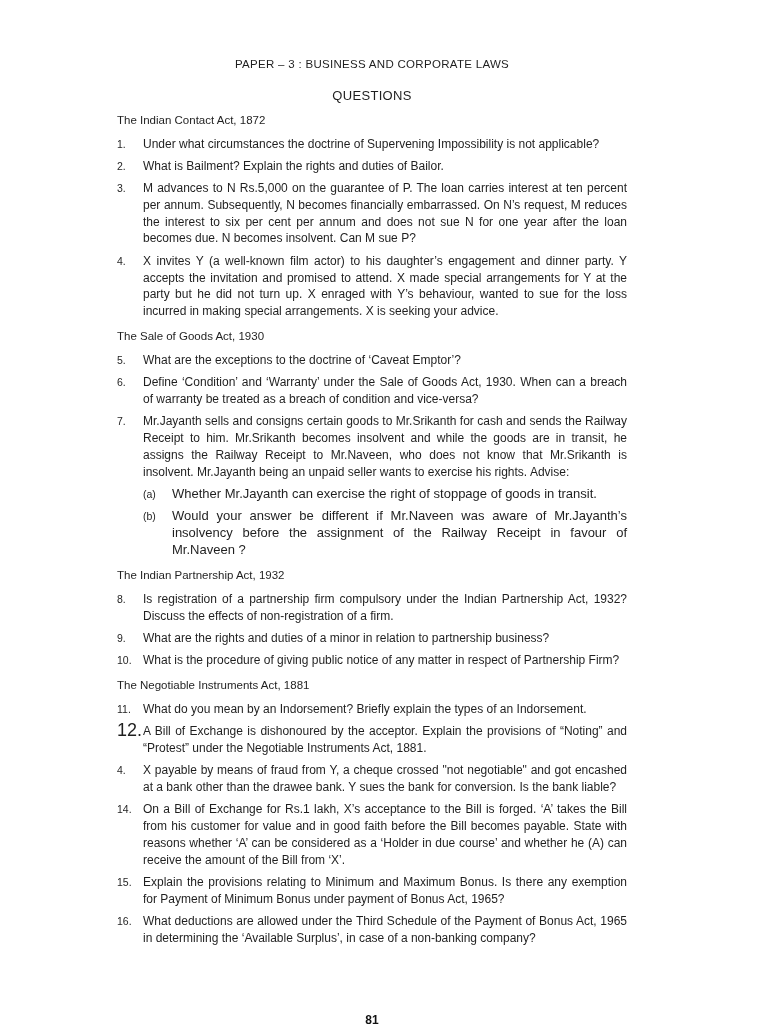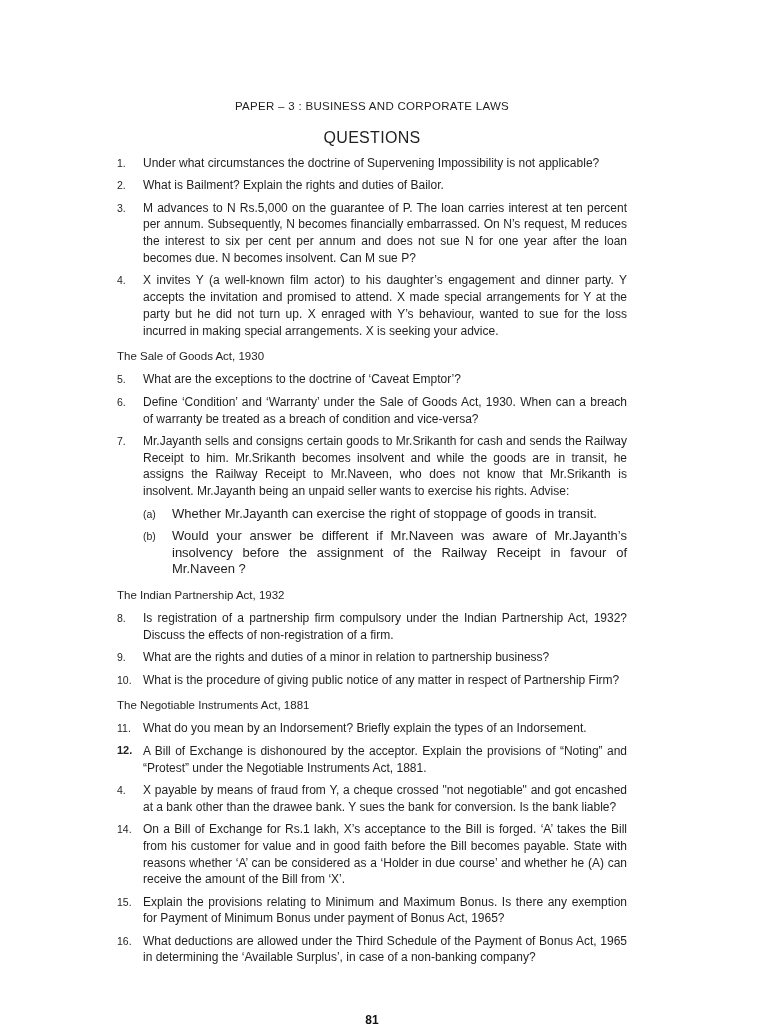--- a/index.html
+++ b/index.html
@@ -11,33 +11,33 @@
     height: 1024px;
     background: #ffffff;
     overflow: hidden;
     position: relative;
     font-family: "Liberation Sans", sans-serif;
     color: #1f1f1f;
   }
   .page {
     position: absolute;
     inset: 0;
-    padding: 99px 141px 0 117px;
+    padding: 57px 141px 0 117px;
     box-sizing: border-box;
   }
   .doc-title {
     font-size: 11.5px;
     font-weight: normal;
     text-align: center;
     letter-spacing: 0.3px;
     line-height: 14px;
     margin: 0 0 17px 0;
   }
   .doc-subtitle {
-    font-size: 16px;
+    font-size: 13px;
     font-weight: normal;
     text-align: center;
     letter-spacing: 0.3px;
     line-height: 15px;
     margin: 0 0 10px 0;
   }
   .act-heading {
     font-size: 11.5px;
     line-height: 15px;
     margin: 9.5px 0 7.5px 0;
@@ -46,24 +46,23 @@
     display: flex;
     margin: 0 0 5.5px 0;
   }
   .qnum {
     flex: none;
     width: 26px;
     font-size: 10.5px;
     line-height: 16.8px;
   }
   .qnum.large {
-    font-size: 11px;
+    font-size: 18px;
     line-height: 16.8px;
     margin-top: -1px;
-    font-weight: bold;
   }
   .qbody {
     flex: 1;
     font-size: 12px;
     line-height: 16.8px;
     text-align: justify;
   }
   .subitem {
     display: flex;
     margin: 0 0 5.5px 26px;
@@ -92,20 +91,21 @@
   }
 </style>
 </head>
 <body>
 
 <div class="page">
   <div class="doc-title">PAPER – 3 : BUSINESS AND CORPORATE LAWS</div>
   <div class="doc-subtitle">QUESTIONS</div>
   <div id="sections">
       <section class="act-section">
+        <div class="act-heading">The Indian Contact Act, 1872</div>
         <div class="question">
           <div class="qnum">1.</div>
           <div class="qbody">Under what circumstances the doctrine of Supervening Impossibility is not applicable?</div>
         </div>
         <div class="question">
           <div class="qnum">2.</div>
           <div class="qbody">What is Bailment? Explain the rights and duties of Bailor.</div>
         </div>
         <div class="question">
           <div class="qnum">3.</div>

